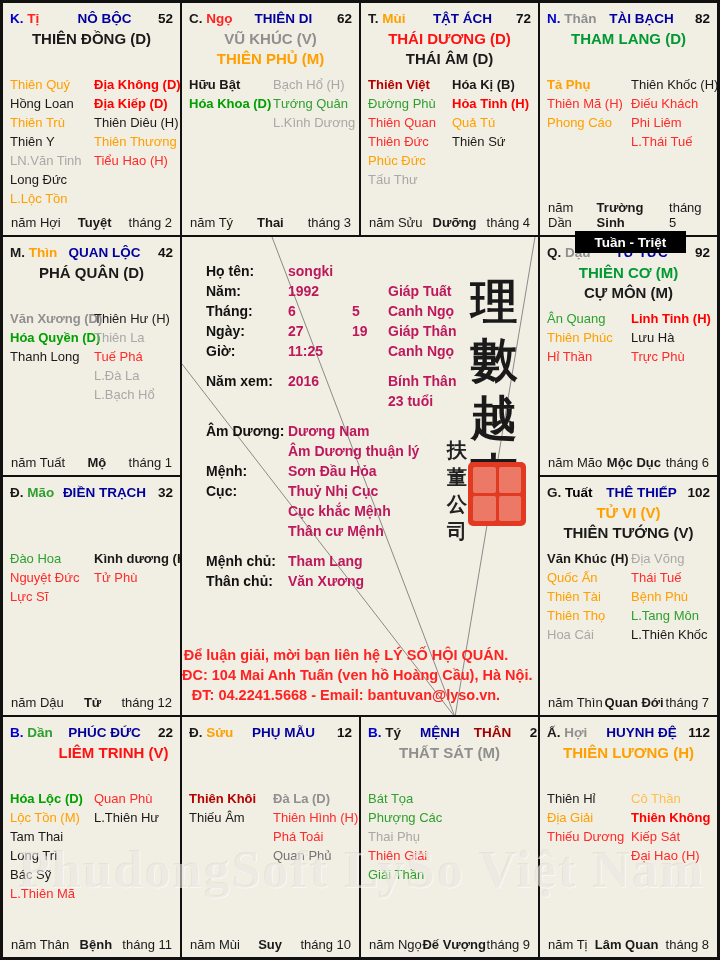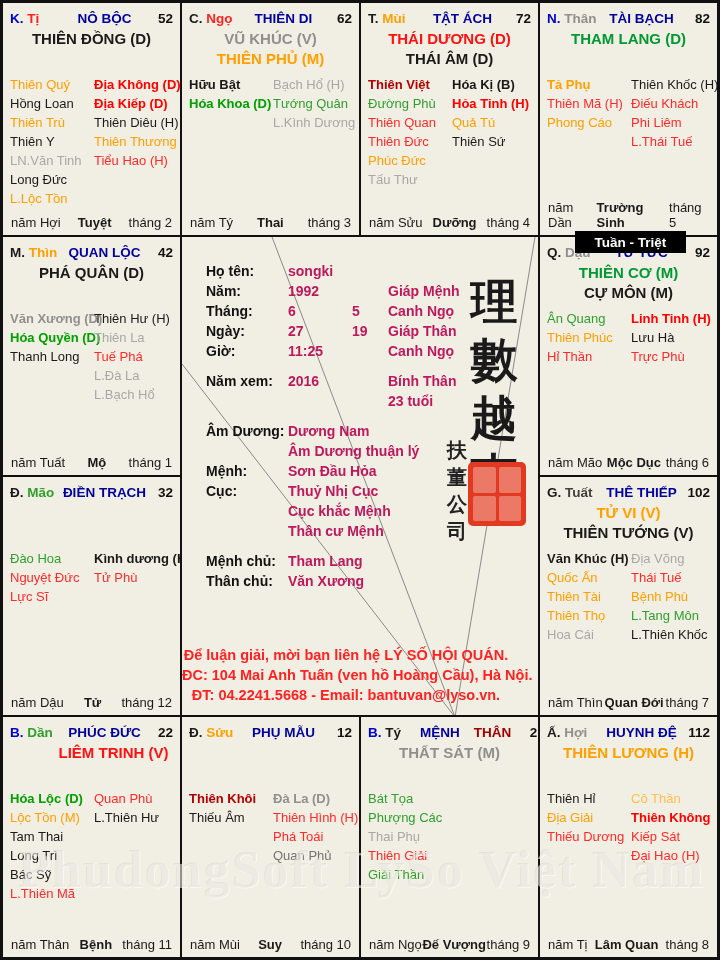--- a/index.html
+++ b/index.html
@@ -68,21 +68,21 @@
         <div class="row">
           <span class="lbl">Họ tên:</span>
           <span class="val">songki</span>
           <span class="val"></span>
           <span class="val"></span>
         </div>
         <div class="row">
           <span class="lbl">Năm:</span>
           <span class="val">1992</span>
           <span class="val"></span>
-          <span class="val">Giáp Mệnh</span>
+          <span class="val">Giáp Tuất</span>
         </div>
         <div class="row">
           <span class="lbl">Tháng:</span>
           <span class="val">6</span>
           <span class="val">5</span>
           <span class="val">Canh Ngọ</span>
         </div>
         <div class="row">
           <span class="lbl">Ngày:</span>
           <span class="val">27</span>
@@ -380,21 +380,21 @@
         </div>
     </div>
     <div class="ftr">
       <span class="fyear">năm Dậu</span>
       <span class="fstage">Tử</span>
       <span class="fmonth">tháng 12</span>
     </div>
   </div>
     <div class="cell palace">
     <div class="hdr">
-      <span class="canchi"><span class="can" style="color: rgb(26, 26, 26);">G.</span> <span class="chi" style="color: #404040;">Tuất</span></span>
+      <span class="canchi"><span class="can" style="color: rgb(26, 26, 26);">G.</span> <span class="chi" style="color: #000000;">Tuất</span></span>
       <span class="pname-wrap"><span class="pname">THÊ THIẾP</span><span class="pname2"></span></span>
       <span class="pnum">102</span>
     </div>
     <div class="mains">
         <div style="color: rgb(255, 160, 0);">TỬ VI (V)</div>
         <div style="color: rgb(26, 26, 26);">THIÊN TƯỚNG (V)</div>
       </div>
     <div class="stars">
       <div class="scol">
           <div style="color: rgb(26, 26, 26); font-weight: bold;">Văn Khúc (H)</div>

